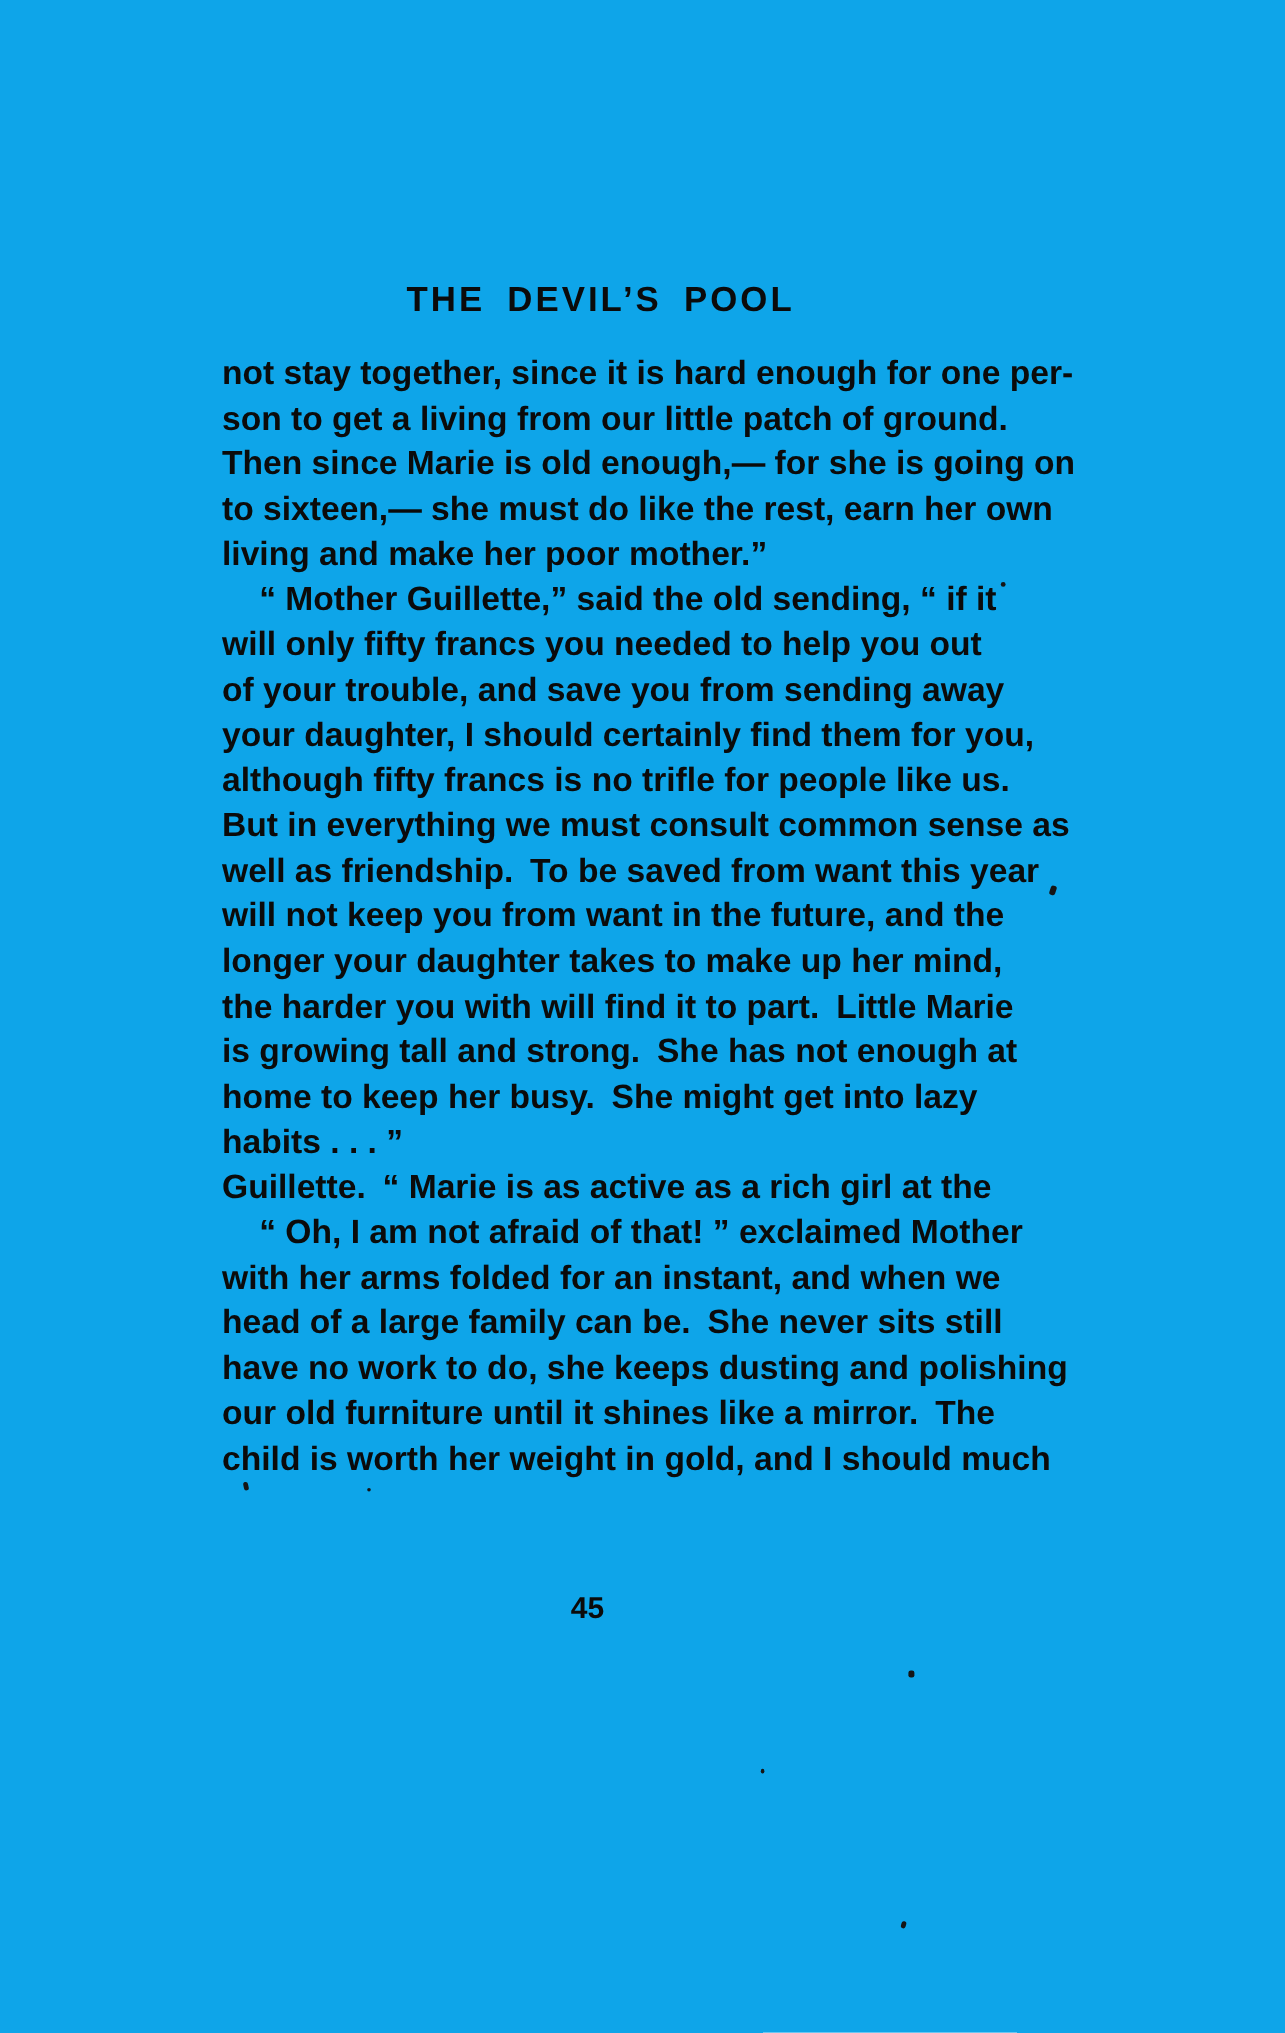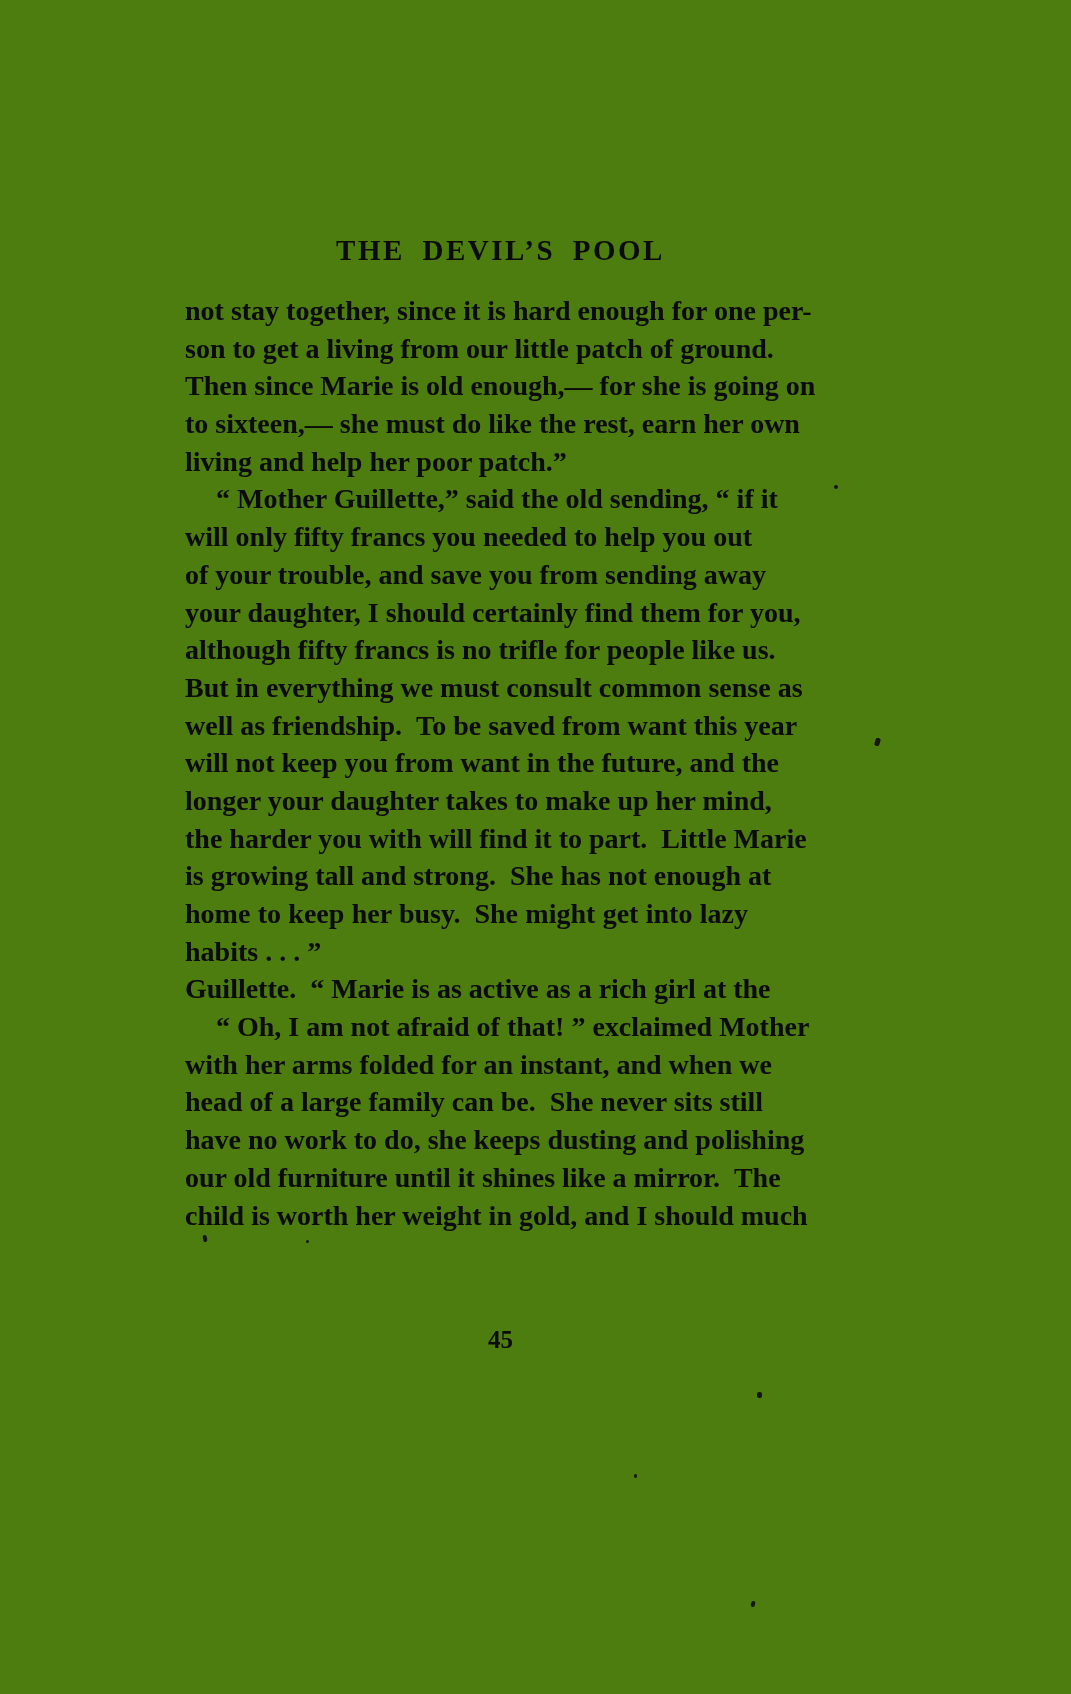--- a/index.html
+++ b/index.html
@@ -1,22 +1,22 @@
 <!DOCTYPE html>
 <html><head>
 <meta charset="utf-8">
 <style>
   html, body { margin: 0; padding: 0; background: #ffffff; }
   .page {
     position: relative;
     width: 1071px;
     height: 1694px;
-    background: #4d7c0f;
+    background: #0ea5e9;
     overflow: hidden;
-    font-family: Liberation Serif, serif;
+    font-family: Liberation Sans, sans-serif;
     color: #0b0b0b;
   }
   .running-head {
     position: absolute;
     left: 219px;
     top: 234px;
     width: 563px;
     text-align: center;
     font-size: 29px;
     font-weight: bold;
@@ -37,21 +37,21 @@
     height: 37.7px;
     text-align: justify;
     text-align-last: justify;
     white-space: nowrap;
     overflow: visible;
   }
   .line.indent { padding-left: 31px; }
   .line.last { text-align-last: left; }
   .page-number {
     position: absolute;
-    left: 195px;
+    left: 184px;
     top: 1326px;
     width: 563px;
     text-align: center;
     text-indent: 48px;
     font-size: 25px;
     font-weight: bold;
   }
   .speck {
     position: absolute;
     background: #151515;
@@ -65,21 +65,21 @@
 
   <div class="running-head">THE DEVIL’S POOL</div>
 
   <div class="text-block">
 
     <div>
       <div class="line">not stay together, since it is hard enough for one per-</div>
       <div class="line">son to get a living from our little patch of ground.</div>
       <div class="line">Then since Marie is old enough,— for she is going on</div>
       <div class="line">to sixteen,— she must do like the rest, earn her own</div>
-      <div class="line last">living and help her poor patch.”</div>
+      <div class="line last">living and make her poor mother.”</div>
     </div>
 
     <div>
       <div class="line indent">“ Mother Guillette,” said the old sending, “ if it</div>
       <div class="line">will only fifty francs you needed to help you out</div>
       <div class="line">of your trouble, and save you from sending away</div>
       <div class="line">your daughter, I should certainly find them for you,</div>
       <div class="line">although fifty francs is no trifle for people like us.</div>
       <div class="line">But in everything we must consult common sense as</div>
       <div class="line">well as friendship. To be saved from want this year</div>

